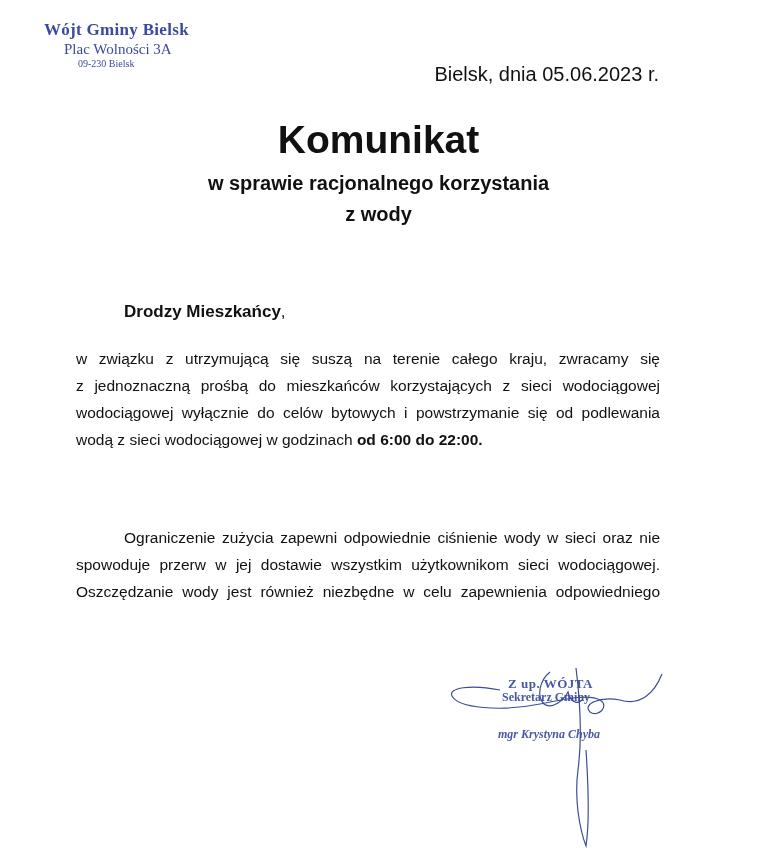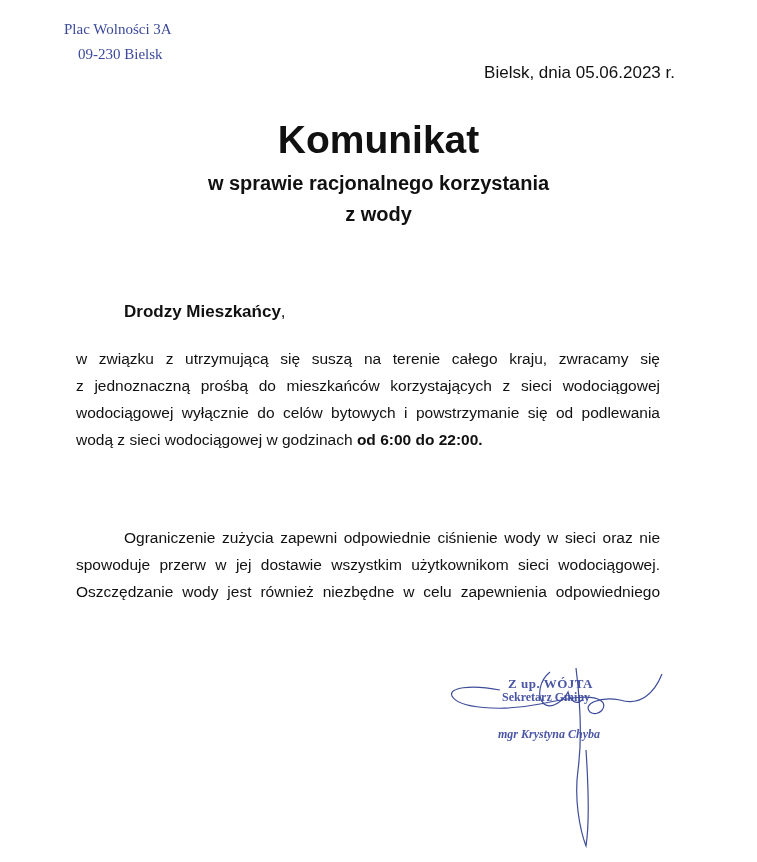--- a/index.html
+++ b/index.html
@@ -1,40 +1,41 @@
 <!DOCTYPE html>
 <html><head>
 <meta charset="utf-8">
 <style>
   html, body { margin: 0; padding: 0; background: #ffffff; }
   body { width: 757px; height: 862px; position: relative; overflow: hidden; font-family: "Liberation Sans", sans-serif; color: #111; }
   .stamp { position: absolute; left: 44px; top: 20px; font-family: "Liberation Serif", serif; color: #3b4a9c; }
   .stamp .l1 { font-size: 17px; font-weight: bold; letter-spacing: 0.3px; }
   .stamp .l2 { font-size: 15px; margin-left: 20px; margin-top: 1px; }
-  .stamp .l3 { font-size: 15px; margin-left: 34px; margin-top: 8px; }
-  .date { position: absolute; right: 82px; top: 63px; font-size: 17px; }
+  .stamp .l3 { font-size: 10px; margin-left: 34px; margin-top: 0px; }
+  .date { position: absolute; right: 98px; top: 63px; font-size: 20px; }
   .title { position: absolute; left: 0; width: 757px; top: 118px; text-align: center; font-weight: bold; font-size: 39px; }
   .subtitle { position: absolute; left: 0; width: 757px; top: 168px; text-align: center; font-weight: bold; font-size: 20px; line-height: 31px; }
   .greeting { position: absolute; left: 124px; top: 302px; font-weight: bold; font-size: 17px; }
   .greeting .comma { font-weight: normal; }
   .para { position: absolute; left: 76px; width: 584px; font-size: 15.5px; line-height: 27px; text-align: justify; }
   .p1 { top: 345px; }
   .p2 { top: 524px; text-indent: 48px; }
   .para .line { display: block; text-align: justify; text-align-last: justify; }
   .para .line.last { text-align-last: left; }
   .sig { position: absolute; left: 440px; top: 660px; width: 240px; height: 200px; }
   .sig svg { position: absolute; left: 0; top: 0; }
   .sig .s1 { position: absolute; left: 68px; top: 16px; font-family: "Liberation Serif", serif; font-weight: bold; font-size: 13px; color: #4a56a6; letter-spacing: 0.5px; }
   .sig .s2 { position: absolute; left: 62px; top: 30px; font-family: "Liberation Serif", serif; font-weight: bold; font-size: 12px; color: #4a56a6; }
   .sig .s3 { position: absolute; left: 58px; top: 67px; font-family: "Liberation Serif", serif; font-weight: bold; font-style: italic; font-size: 12px; color: #4a56a6; }
 </style>
 </head>
 <body>
 
 <div class="stamp">
+  <div class="l1">Wójt Gminy Bielsk</div>
   <div class="l2">Plac Wolności 3A</div>
   <div class="l3">09-230  Bielsk</div>
 </div>
 
 <div class="date">Bielsk, dnia 05.06.2023 r.</div>
 
 <div class="title">Komunikat</div>
 <div class="subtitle">
   <div>w sprawie racjonalnego korzystania</div>
   <div>z wody</div>

